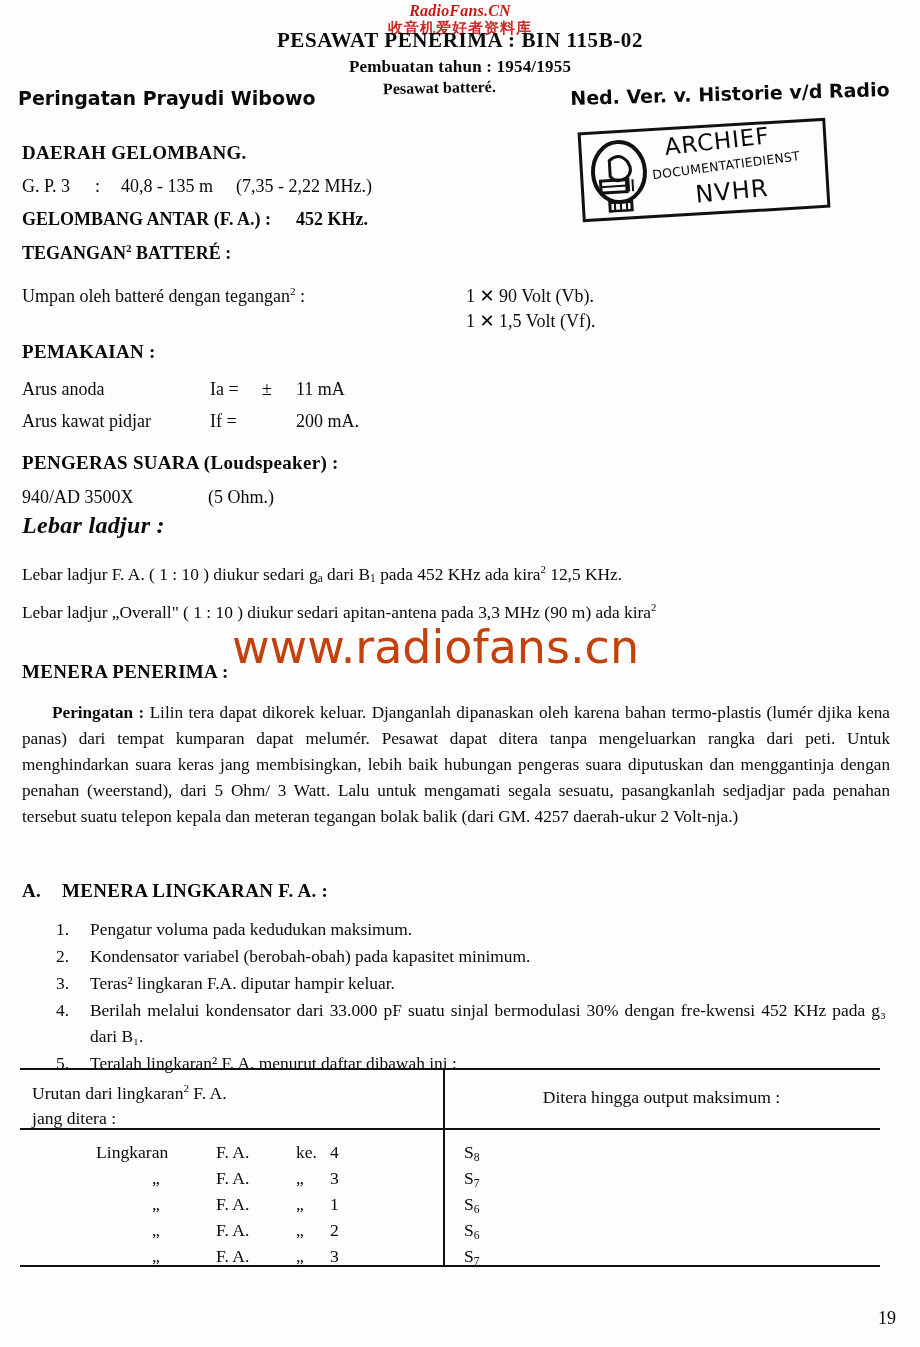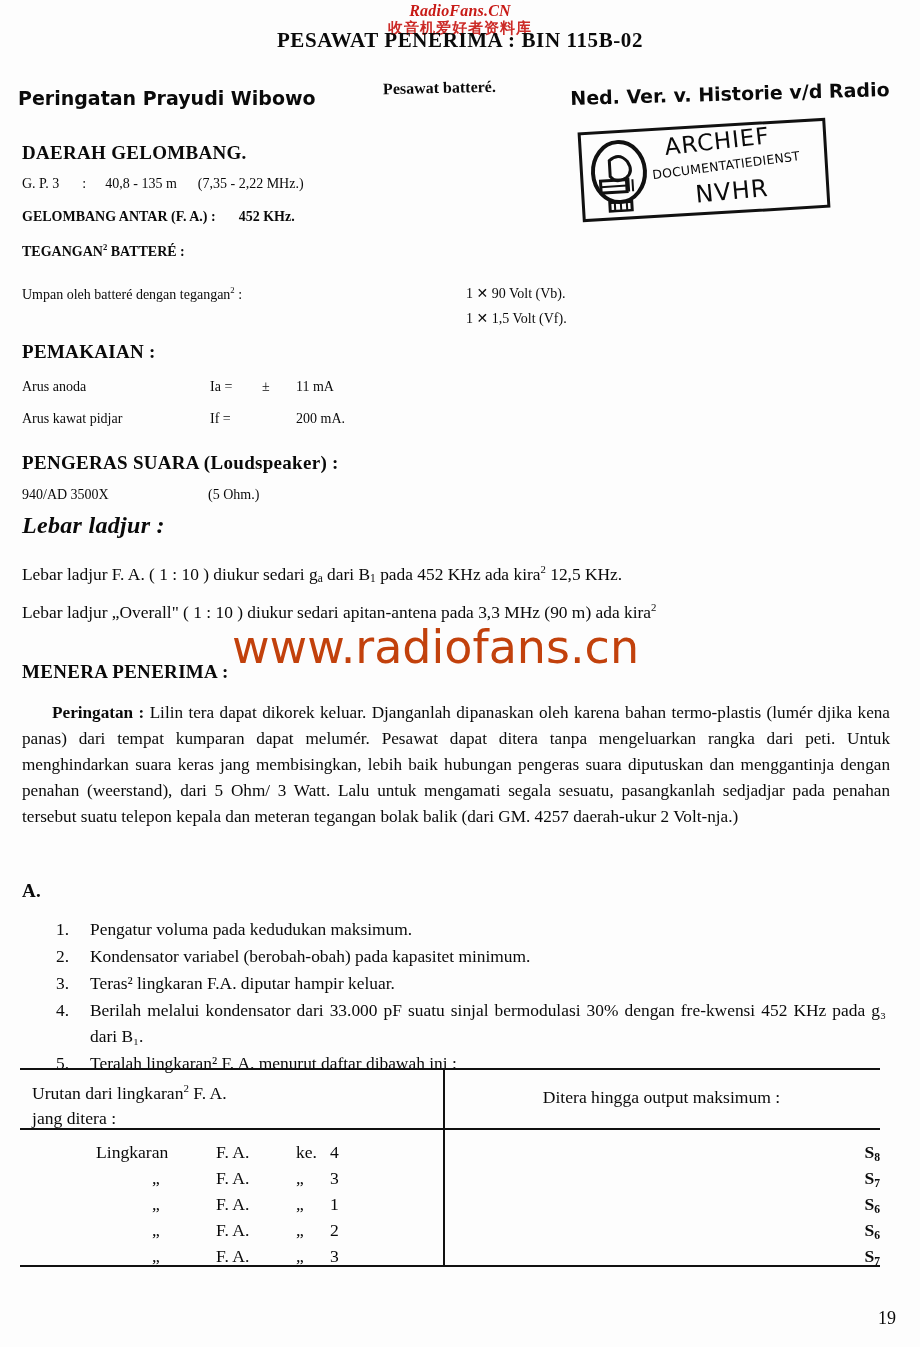--- a/index.html
+++ b/index.html
@@ -148,21 +148,21 @@
   .abs { position: absolute; }
   .bold-head {
     font-family: "Liberation Serif", serif;
     font-weight: bold;
     font-size: 19px;
     letter-spacing: .3px;
     white-space: nowrap;
   }
   .line {
     font-family: "Liberation Serif", serif;
-    font-size: 14px;
+    font-size: 18px;
     white-space: nowrap;
   }
   .line-b { font-weight: bold; }
   sup.sq { font-size: .62em; vertical-align: super; }
   sub.sb { font-size: .66em; vertical-align: -0.22em; }
 
   .para {
     position: absolute;
     font-family: "Liberation Serif", serif;
     font-size: 17.2px;
@@ -238,41 +238,42 @@
     position: relative;
     height: 26px;
     font-family: "Liberation Serif", serif;
     font-size: 17.6px;
   }
   .c-lbl { position: absolute; left: 76px; width: 120px; text-align: left; }
   .c-lbl.q { left: 76px; width: 120px; text-align: center; }
   .c-fa  { position: absolute; left: 196px; width: 64px; }
   .c-ke  { position: absolute; left: 276px; width: 34px; text-align: left; }
   .c-no  { position: absolute; left: 310px; width: 24px; text-align: left; }
-  .c-s   { position: absolute; left: 444px; right: 0; text-align: right; font-weight: bold; }
+  .c-s   { position: absolute; left: 444px; right: 0; text-align: left; font-weight: normal; }
 
   .pagenum {
     position: absolute;
     right: 24px;
     bottom: 18px;
     font-family: "Liberation Serif", serif;
     font-size: 18px;
   }
 </style>
 </head>
 <body>
 
 <div id="page">
 
   <div class="wm-red wm-red-main">RadioFans.CN</div>
   <div class="wm-red wm-red-cn">收音机爱好者资料库</div>
 
   <div class="wm-gray">www.radiofans.cn</div>
 
   <div class="doc-title">PESAWAT  PENERIMA :  BIN  115B-02</div>
+  <div class="doc-subtitle">Pembuatan tahun : 1954/1955</div>
   <div class="doc-batt">Pesawat batteré.</div>
   <div class="compliments">Peringatan Prayudi Wibowo</div>
   <div class="nvhr-line">Ned. Ver. v. Historie v/d Radio</div>
 
   <div class="stamp">
     <div class="stamp-box"></div>
     <svg class="stamp-bulb" viewBox="0 0 58 72">
       <ellipse cx="29" cy="32" rx="26" ry="30" fill="none" stroke="#111" stroke-width="4"></ellipse>
       <path d="M20 20 q10 -8 18 2 q6 10 -2 16 q-10 6 -16 -2 z" fill="none" stroke="#111" stroke-width="3"></path>
       <rect x="10" y="40" width="26" height="12" fill="none" stroke="#111" stroke-width="3"></rect>
@@ -343,20 +344,21 @@
   </div>
 
   <div class="abs bold-head" style="left:22px; top:661px;">MENERA PENERIMA :</div>
 
   <div class="para para-indent" style="left:22px; top:700px; width:868px;">
     <b>Peringatan :</b>
     <span>Lilin tera dapat dikorek keluar. Djanganlah dipanaskan oleh karena bahan termo-plastis (lumér djika kena panas) dari tempat kumparan dapat melumér. Pesawat dapat ditera tanpa mengeluarkan rangka dari peti. Untuk menghindarkan suara keras jang membisingkan, lebih baik hubungan pengeras suara diputuskan dan menggantinja dengan penahan (weerstand), dari 5 Ohm/ 3 Watt. Lalu untuk mengamati segala sesuatu, pasangkanlah sedjadjar pada penahan tersebut suatu telepon kepala dan meteran tegangan bolak balik (dari GM. 4257 daerah-ukur 2 Volt-nja.)</span>
   </div>
 
   <div class="abs bold-head" style="left:22px; top:880px;">A.</div>
+  <div class="abs bold-head" style="left:62px; top:880px;">MENERA LINGKARAN F. A. :</div>
 
   <div class="numlist" style="left:56px; top:916px; width:830px;">
     <div class="item">
       <span class="num">1.</span>
       <span class="txt">Pengatur voluma pada kedudukan maksimum.</span>
     </div>
     <div class="item">
       <span class="num">2.</span>
       <span class="txt">Kondensator variabel (berobah-obah) pada kapasitet minimum.</span>
     </div>

